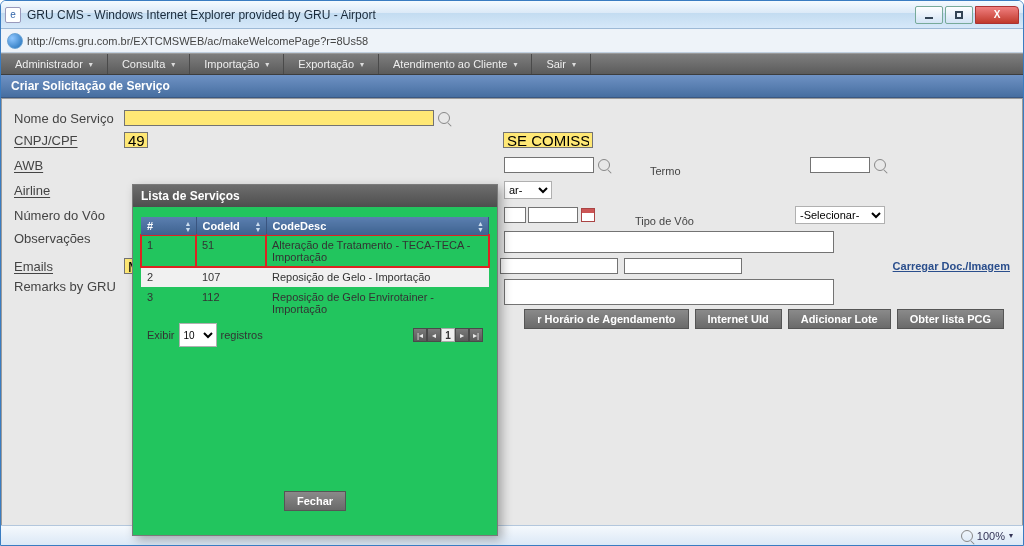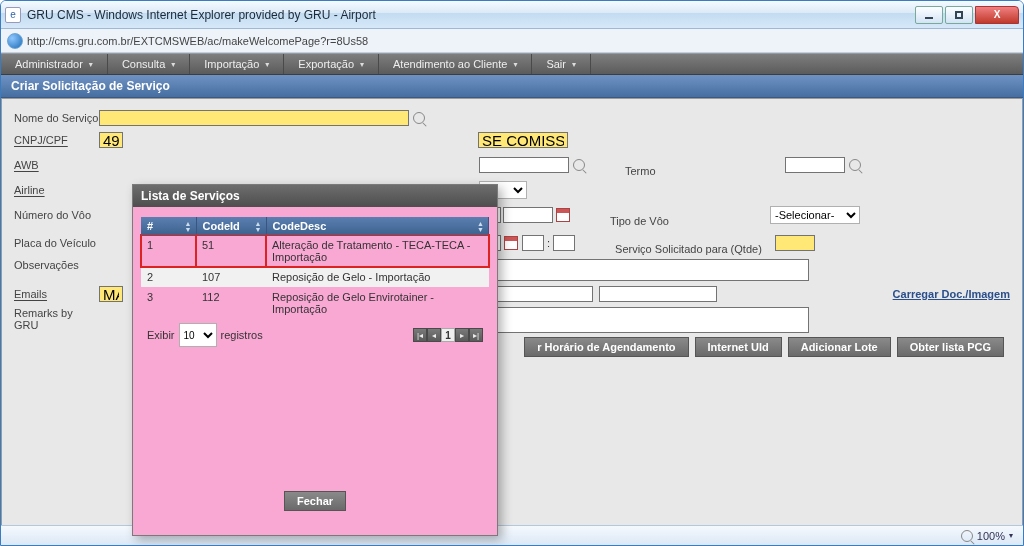--- a/index.html
+++ b/index.html
@@ -22,41 +22,41 @@
   
   .menubar { background:linear-gradient(#7e7e7e,#5b5b5b); height:22px; display:flex; align-items:stretch; border-top:1px solid #9a9a9a; border-bottom:1px solid #3d3d3d; }
   .menubar .mitem { color:#eee; font-size:11px; padding:0 14px; display:flex; align-items:center; border-right:1px solid #4a4a4a; cursor:pointer; }
   .menubar .mitem .caret { margin-left:6px; font-size:8px; color:#ddd; }
 
   .subhdr { background:linear-gradient(#6f92c4,#466ea0); color:#fff; font-size:12px; font-weight:bold; padding:4px 10px; border-bottom:1px solid #3a5882; }
 
   .pagewrap { position:relative; height:460px; }
   .formarea { padding:10px 12px; background:#e8e8e8; border:1px solid #9a9a9a; margin:0; height:100%; }
   .formarea .row { display:flex; align-items:center; margin-bottom:4px; min-height:18px; }
-  .lbl { width:85px; color:#444; font-size:11px; text-decoration:underline dotted transparent; }
+  .lbl { width:110px; color:#444; font-size:13px; text-decoration:underline dotted transparent; }
   .lbl.u { text-decoration: underline; text-decoration-style: solid; text-underline-offset:2px; }
   .lbl2 { width:160px; color:#444; font-size:11px;margin-top:12px; }
   input.fld, textarea.fld { border:1px solid #737373; background:#fff; font-size:15px; height:16px; padding:1px 3px; }
   input.yellow { background:#ffe875; }
   .mag { width:12px; height:12px; border:1px solid #888; border-radius:50%; position:relative; margin-left:4px; display:inline-block; }
   .mag::after { content:''; position:absolute; width:5px; height:1px; background:#888; bottom:-2px; right:-3px; transform:rotate(45deg); }
   .cal { width:14px; height:14px; border:1px solid #a44; background:#fff; position:relative; margin-left:3px; display:inline-block; }
   .cal::before { content:''; position:absolute; top:0; left:0; right:0; height:4px; background:#c55; }
   .sel { border:1px solid #b0b0b0; background:#fff; font-size:11px; height:18px; }
 
   textarea.fld { height:28px; width:680px; resize:none; }
 
   .btnbar { display:flex; gap:6px; justify-content:flex-end; margin-top:0; padding-right:6px;}
   .gbtn { background:linear-gradient(#8a8a8a,#6a6a6a); color:#fff; font-size:11px; padding:3px 12px; border:1px solid #555; cursor:pointer; font-weight:bold; }
   .gbtn.light { background:linear-gradient(#a8a8a8,#868686); }
 
   .linktxt { color:#2a4e8c; text-decoration:underline; font-weight:bold; cursor:pointer; font-size:11px;text-align:center; }
 
   
-  .modal { position:absolute; left:131px; top:86px; width:366px; background:#f9a8d4; border:1px solid #7a7a7a; box-shadow:4px 4px 10px rgba(0,0,0,0.3); z-index:50; }
+  .modal { position:absolute; left:131px; top:86px; width:366px; background:#22c55e; border:1px solid #7a7a7a; box-shadow:4px 4px 10px rgba(0,0,0,0.3); z-index:50; }
   .modal-hdr { background:linear-gradient(#6d6d6d,#4e4e4e); color:#fff; font-weight:bold; font-size:12px; padding:4px 8px; }
   .modal-body { padding:10px 8px; }
   .tbl { width:100%; border-collapse:collapse; font-size:11px; }
   .tbl th { background:linear-gradient(#5b7fb0,#3e628f); color:#fff; text-align:left; padding:3px 6px; font-weight:bold; border-right:1px solid #3a5580; position:relative;}
   .tbl th .sort { font-size:7px; color:#cde; position:absolute; right:4px; top:4px; line-height:6px;}
   .tbl td { padding:4px 6px; border-bottom:0; vertical-align:top; }
   .tbl tr.alt td { background:#f1f1f1; }
   .tbl tr.hl td { outline:2px solid #d22; outline-offset:-1px; }
   
   .modal-foot { display:flex; align-items:center; padding:4px 6px 14px 6px; font-size:11px; color:#333; }
@@ -165,33 +165,20 @@
         <span style="width:380px"></span>
         <input class="fld" style="width: 22px;">
         <input class="fld" style="width: 50px; margin-left: 2px;">
         <span class="cal"></span>
         <div class="rcol">
           <span class="lbl2">Tipo de Vôo</span>
           <select class="sel" style="width:90px"><option>-Selecionar-</option></select>
         </div>
       </div>
 
-      <div class="row">
-        <span class="lbl">Placa do Veículo</span>
-        <span style="width:380px"></span>
-        <input class="fld" style="width: 22px;">
-        <span class="cal"></span>
-        <input class="fld" style="width: 22px; margin-left: 4px;">
-        <span style="margin:0 3px">:</span>
-        <input class="fld" style="width: 22px;">
-        <div class="rcol">
-          <span class="lbl2">Serviço Solicitado para (Qtde)</span>
-          <input class="fld yellow" style="width: 40px;">
-        </div>
-      </div>
 
       <div class="row" style="align-items:flex-start">
         <span class="lbl">Observações</span>
         <span style="width:380px"></span>
         <textarea class="fld" style="width: 330px; height: 22px;"></textarea>
       </div>
 
       <div class="row">
         <span class="lbl u">Emails</span>
         <input class="fld yellow" style="width: 24px;" value="MA">

